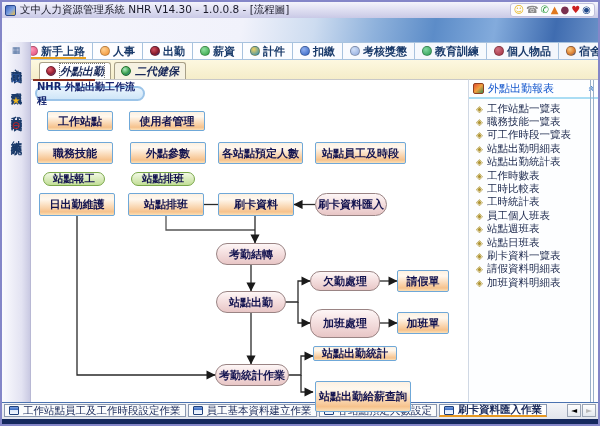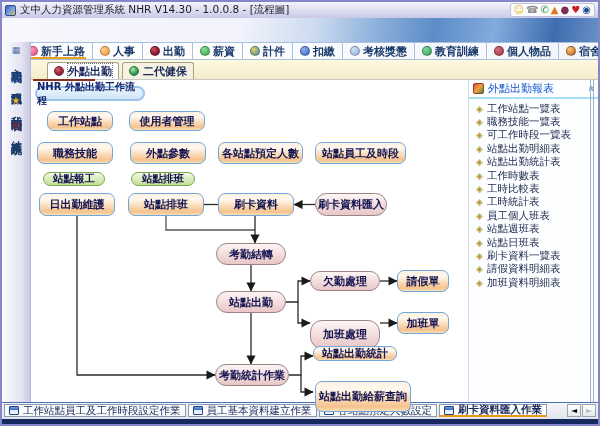--- a/index.html
+++ b/index.html
@@ -41,21 +41,21 @@
   .i3{background:radial-gradient(circle at 35% 30%,#90e0a0,#30a040);}
   .i4{background:radial-gradient(circle at 35% 30%,#f0d060,#2a8ab0);}
   .i5{background:radial-gradient(circle at 35% 30%,#90b0f0,#3060c0);}
   .i6{background:radial-gradient(circle at 35% 30%,#d0e0f8,#90a8dc);}
   .i7{background:radial-gradient(circle at 35% 30%,#80d8a0,#2a9a50);}
   .i8{background:radial-gradient(circle at 35% 30%,#d07080,#a03040);}
   .i9{background:radial-gradient(circle at 35% 30%,#f8c880,#e08030 60%,#4060a0);}
 
   
   .tabstrip { position:absolute; left:29px; top:58px; width:567px; height:19px;
-    background:linear-gradient(180deg,#fdf8e0,#f5edc9); display:flex; align-items:flex-end; padding-left:16px; }
+    background:linear-gradient(180deg,#fdf8e0,#f5edc9); display:flex; align-items:flex-end; padding-left:8px;font-style:italic; }
   .doc-tab { display:flex; align-items:center; gap:4px; height:17px; padding:0 6px;
     border:1px solid #a8a088; border-bottom:none; border-radius:3px 3px 0 0; background:#f6f2e2;
     font-size:11px; font-weight:bold; color:#1a2a5a; margin-right:3px; cursor:pointer; }
   .doc-tab.active { background:#fff; }
   .doc-tab.active .lbl { outline:1px dotted #777; }
   .sphere-red { width:10px; height:10px; border-radius:50%;
     background:radial-gradient(circle at 35% 30%,#e06070,#a02030 55%,#304a9a); border:1px solid #702030;}
   .sphere-globe { width:10px; height:10px; border-radius:50%;
     background:radial-gradient(circle at 35% 30%,#b0e8c0,#3aa050 55%,#2a60a8); border:1px solid #20702a;}
   .active-underline { position:absolute; left:31px; top:77px; width:62px; height:2px; background:#8a3020; z-index:5; }
@@ -68,21 +68,21 @@
   .sb-item { display:flex; flex-direction:column; align-items:center; margin-top:8px; cursor:pointer; }
   .sb-ico { font-size:10px; height:12px; line-height:12px; }
   .ic-flow{color:#3060b0;} .ic-star{color:#f0b820;} .ic-stop{color:#cc2020;}
   .sb-label { writing-mode:vertical-rl; text-orientation:upright; font-size:11px; font-weight:bold;
     color:#1a3a6a; letter-spacing:1px; line-height:13px; }
 
   
   .canvas { position:absolute; left:29px; top:77px; width:437px; height:323px; background:#fff; border-top:1px solid #c8c8c8; }
   .node { position:absolute; display:flex; align-items:center; justify-content:center;
     font-size:11px; font-weight:bold; color:#141450; white-space:nowrap; cursor:pointer; z-index:2; }
-  .fb { border:1px solid #6fa8d8; border-radius:7px;
+  .fb { border:1px solid #6fa8d8; border-radius:2px;
     background:linear-gradient(180deg,#fdf1e2 0%,#fff8ee 25%,#f6c28c 85%,#fbe0b8 100%); }
   .fg { border:1px solid #7aa84a; border-radius:8px;
     background:linear-gradient(180deg,#f2f9e4,#c2de96); font-size:10.5px; }
   .fe { border:1px solid #9a8484; border-radius:12px;
     background:linear-gradient(180deg,#fdf6f6 0%,#f6e2e2 40%,#e8c6c6 100%); }
   .fc-title { position:absolute; left:4px; top:6px; width:110px; height:15px; border:2px solid #9cc4e8;
     border-radius:8px; background:linear-gradient(180deg,#eaf4fd,#cfe6f8);
     display:flex; align-items:center; justify-content:center;
     font-size:10px; font-weight:bold; color:#16246e; }
   .connectors { position:absolute; left:0; top:0; width:437px; height:323px; z-index:1; pointer-events:none; }
@@ -250,21 +250,21 @@
     <div class="node fg" style="left:12px;top:92px;width:62px;height:14px;">站點報工</div>
     <div class="node fg" style="left:100px;top:92px;width:64px;height:14px;">站點排班</div>
     <div class="node fb" style="left:8px;top:113px;width:76px;height:23px;">日出勤維護</div>
     <div class="node fb" style="left:97px;top:113px;width:76px;height:23px;">站點排班</div>
     <div class="node fb" style="left:187px;top:113px;width:76px;height:23px;">刷卡資料</div>
     <div class="node fe" style="left:284px;top:113px;width:72px;height:23px;">刷卡資料匯入</div>
     <div class="node fe" style="left:185px;top:163px;width:70px;height:22px;">考勤結轉</div>
     <div class="node fe" style="left:185px;top:211px;width:70px;height:22px;">站點出勤</div>
     <div class="node fe" style="left:279px;top:191px;width:70px;height:20px;">欠勤處理</div>
     <div class="node fb" style="left:366px;top:190px;width:52px;height:22px;">請假單</div>
-    <div class="node fe" style="left:279px;top:240px;width:70px;height:29px;">加班處理</div>
+    <div class="node fe" style="left:279px;top:229px;width:70px;height:29px;">加班處理</div>
     <div class="node fb" style="left:366px;top:232px;width:52px;height:22px;">加班單</div>
     <div class="node fe" style="left:184px;top:284px;width:74px;height:22px;">考勤統計作業</div>
     <div class="node fb" style="left:282px;top:266px;width:84px;height:15px;">站點出勤統計</div>
     <div class="node fb" style="left:284px;top:301px;width:96px;height:31px;">站點出勤給薪查詢</div>
   </div>
 
   <div class="rpanel">
     <div class="rp-head">
       <span class="rp-head-ico"></span>
       <span class="rp-title">外點出勤報表</span>

